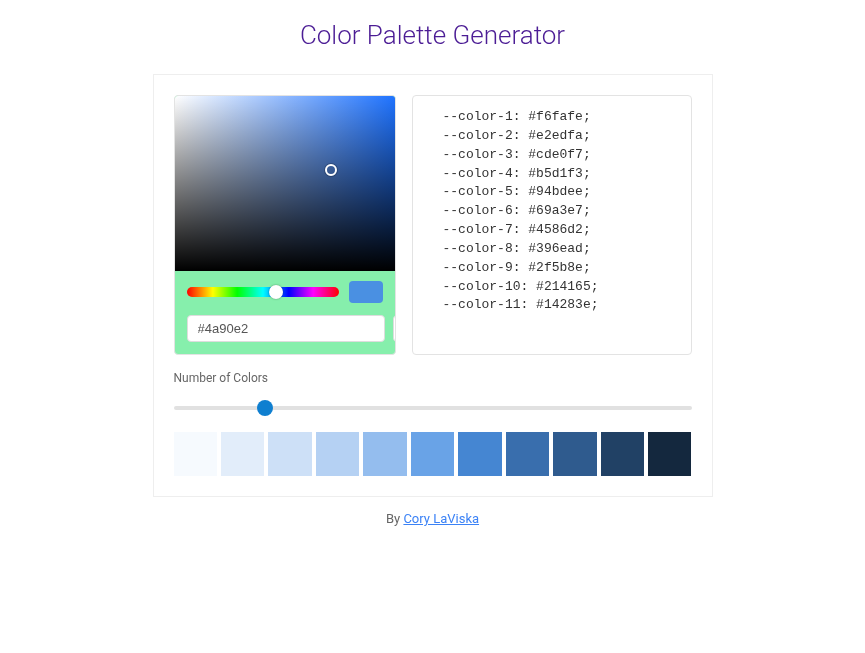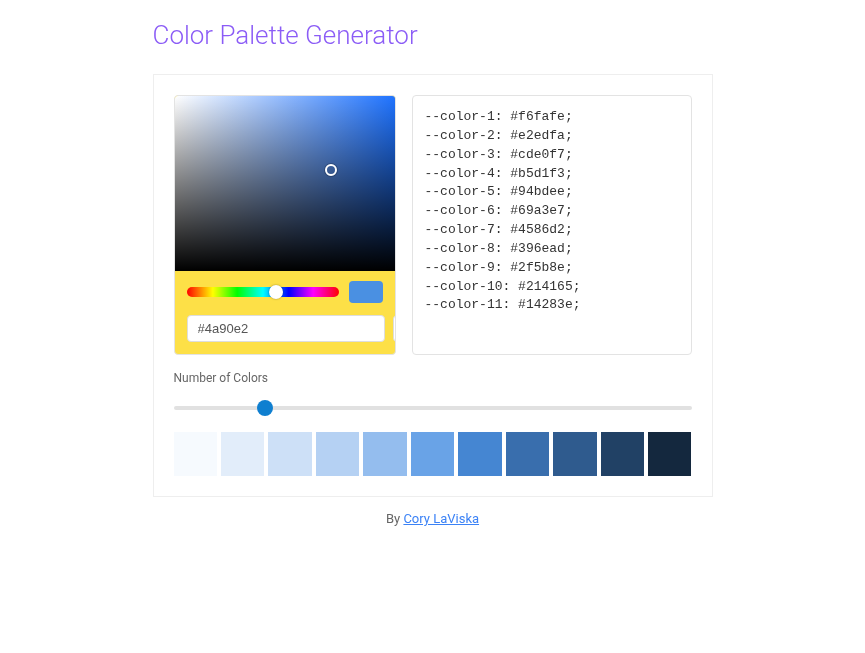--- a/index.html
+++ b/index.html
@@ -7,42 +7,42 @@
       font-family: -apple-system, BlinkMacSystemFont, "Segoe UI", Roboto, sans-serif;
       background: #fff;
       color: #333;
       padding: 20px 0;
     }
     .container {
       width: 560px;
       margin: 0 auto;
     }
     h1 {
-      text-align: left;
+      text-align: center;
       font-weight: 300;
       font-size: 26px;
-      color: #8b5cf6;
+      color: #4c1d95;
       margin-bottom: 24px;
     }
     .panel {
       border: 1px solid #eee;
       padding: 20px;
       background: #fff;
     }
     .top-row {
       display: flex;
       gap: 16px;
       margin-bottom: 16px;
     }
     .picker {
       width: 222px;
       border: 1px solid #e3e3e3;
       border-radius: 4px;
       padding: 0;
-      background: #fde047;
+      background: #86efac;
       overflow: hidden;
     }
     .sat-val {
       position: relative;
       width: 100%;
       height: 175px;
       background: linear-gradient(to top, #000, transparent),
                   linear-gradient(to right, #fff, #1f73ff);
       cursor: crosshair;
     }
@@ -110,21 +110,21 @@
       border: 1px solid #ddd;
       border-radius: 4px;
       background: #fff;
       color: #555;
       cursor: pointer;
     }
     .output {
       flex: 1;
       border: 1px solid #e3e3e3;
       border-radius: 4px;
-      padding: 12px 12px;
+      padding: 12px 30px;
       font-family: "Courier New", monospace;
       font-size: 13px;
       line-height: 1.45;
       color: #333;
       white-space: pre;
     }
     .slider-section {
       margin-bottom: 18px;
     }
     .slider-label {

